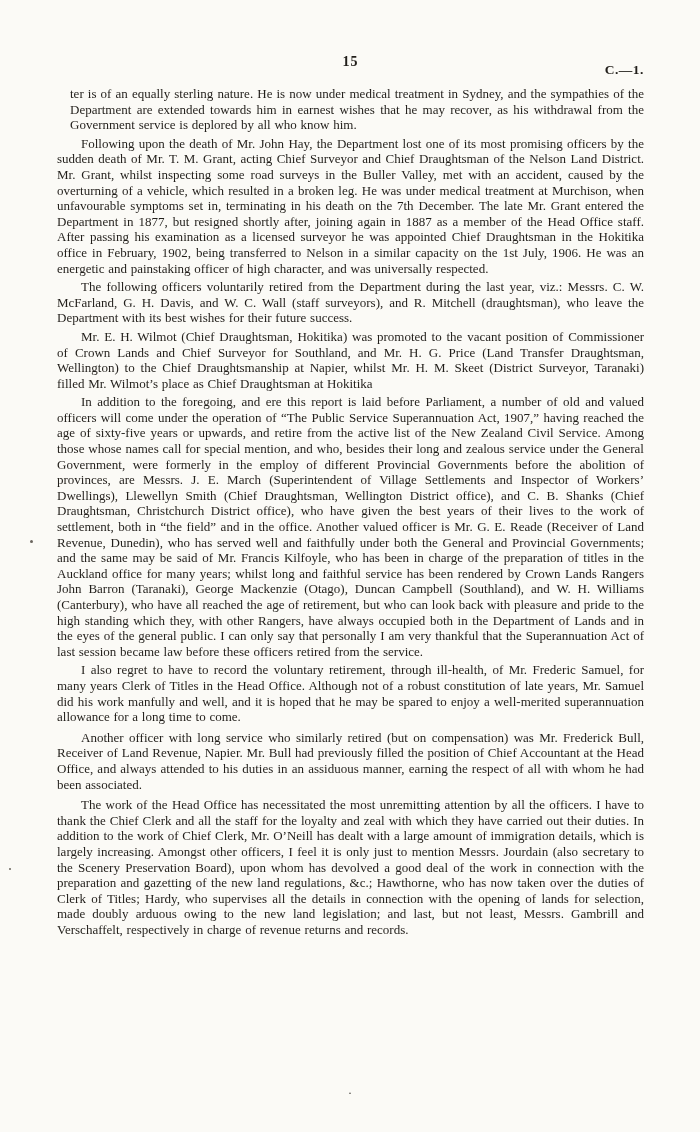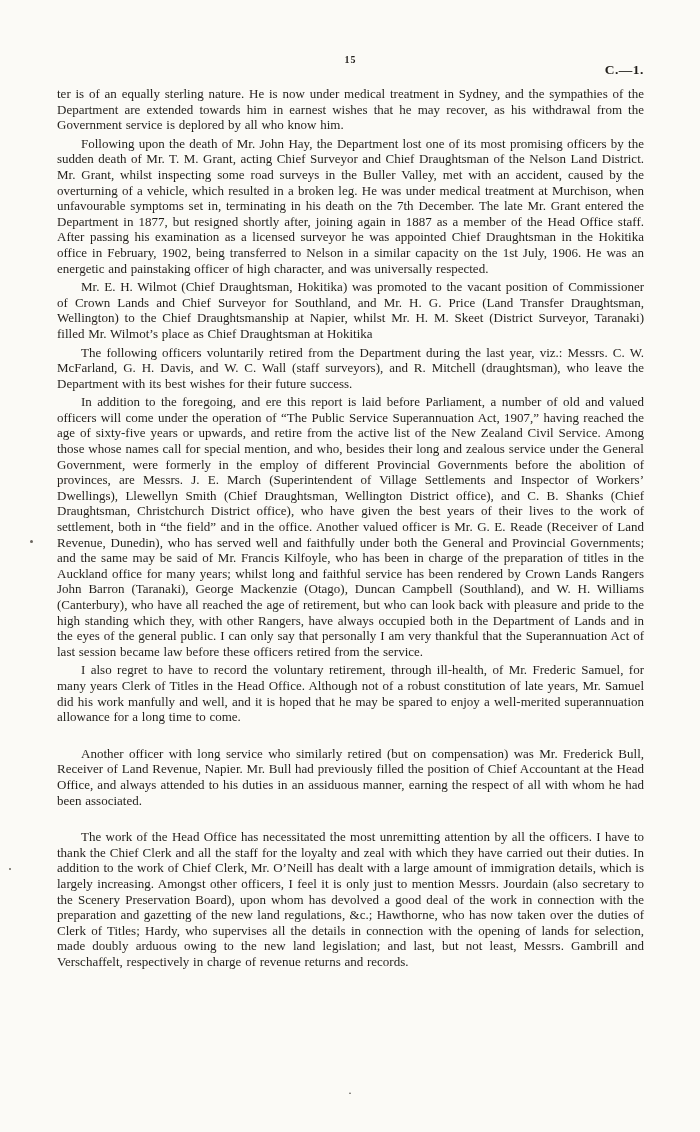--- a/index.html
+++ b/index.html
@@ -20,43 +20,43 @@
   }
   .page-header {
     position: relative;
     height: 20px;
     margin-bottom: 12px;
   }
   .page-number {
     position: absolute;
     left: 0; right: 0;
     text-align: center;
-    font-size: 10px;
+    font-size: 14px;
     font-weight: bold;
     letter-spacing: 1px;
   }
   .doc-ref {
     position: absolute;
     right: 0; top: 8px;
     font-size: 13.5px;
     font-weight: bold;
     letter-spacing: 0.5px;
   }
   .body-text {
     font-size: 13px;
     line-height: 15.6px;
     text-align: justify;
     word-spacing: 0.5px;
   }
   .body-text p {
     margin: 0 0 3px 0;
     text-indent: 24px;
   }
-  .body-text p.no-indent { text-indent: 0; }
-  .body-text p.gap { margin-top: 21px; }
+  .body-text p.no-indent { text-indent: 0; margin-left: 13px; }
+  .body-text p.gap { margin-top: 5px; }
   .footer-mark {
     position: absolute;
     left: 0; right: 0;
     bottom: 34px;
     text-align: center;
     font-size: 12px;
     color: #3a3732;
   }
   .speck {
     position: absolute;
@@ -70,22 +70,22 @@
 <div class="page">
 
   <div class="page-header">
     <span class="page-number">15</span>
     <span class="doc-ref">C.—1.</span>
   </div>
 
   <div class="body-text">
     <p class="no-indent">ter is of an equally sterling nature.  He is now under medical treatment in Sydney, and the sympathies of the Department are extended towards him in earnest wishes that he may recover, as his withdrawal from the Government service is deplored by all who know him.</p>
     <p>Following upon the death of Mr. John Hay, the Department lost one of its most promising officers by the sudden death of Mr. T. M. Grant, acting Chief Surveyor and Chief Draughtsman of the Nelson Land District.  Mr. Grant, whilst inspecting some road surveys in the Buller Valley, met with an accident, caused by the overturning of a vehicle, which resulted in a broken leg.  He was under medical treatment at Murchison, when unfavourable symptoms set in, terminating in his death on the 7th December.  The late Mr. Grant entered the Department in 1877, but resigned shortly after, joining again in 1887 as a member of the Head Office staff.  After passing his examination as a licensed surveyor he was appointed Chief Draughtsman in the Hokitika office in February, 1902, being transferred to Nelson in a similar capacity on the 1st July, 1906.  He was an energetic and painstaking officer of high character, and was universally respected.</p>
+    <p>The following officers voluntarily retired from the Department during the last year, viz.: Messrs. C. W. McFarland, G. H. Davis, and W. C. Wall (staff surveyors), and R. Mitchell (draughtsman), who leave the Department with its best wishes for their future success.</p>
     <p>Mr. E. H. Wilmot (Chief Draughtsman, Hokitika) was promoted to the vacant position of Commissioner of Crown Lands and Chief Surveyor for Southland, and Mr. H. G. Price (Land Transfer Draughtsman, Wellington) to the Chief Draughtsmanship at Napier, whilst Mr. H. M. Skeet (District Surveyor, Taranaki) filled Mr. Wilmot’s place as Chief Draughtsman at Hokitika</p>
-    <p>The following officers voluntarily retired from the Department during the last year, viz.: Messrs. C. W. McFarland, G. H. Davis, and W. C. Wall (staff surveyors), and R. Mitchell (draughtsman), who leave the Department with its best wishes for their future success.</p>
     <p>In addition to the foregoing, and ere this report is laid before Parliament, a number of old and valued officers will come under the operation of “The Public Service Superannuation Act, 1907,” having reached the age of sixty-five years or upwards, and retire from the active list of the New Zealand Civil Service.  Among those whose names call for special mention, and who, besides their long and zealous service under the General Government, were formerly in the employ of different Provincial Governments before the abolition of provinces, are Messrs. J. E. March (Superintendent of Village Settlements and Inspector of Workers’ Dwellings), Llewellyn Smith (Chief Draughtsman, Wellington District office), and C. B. Shanks (Chief Draughtsman, Christchurch District office), who have given the best years of their lives to the work of settlement, both in “the field” and in the office.  Another valued officer is Mr. G. E. Reade (Receiver of Land Revenue, Dunedin), who has served well and faithfully under both the General and Provincial Governments; and the same may be said of Mr. Francis Kilfoyle, who has been in charge of the preparation of titles in the Auckland office for many years; whilst long and faithful service has been rendered by Crown Lands Rangers John Barron (Taranaki), George Mackenzie (Otago), Duncan Campbell (Southland), and W. H. Williams (Canterbury), who have all reached the age of retirement, but who can look back with pleasure and pride to the high standing which they, with other Rangers, have always occupied both in the Department of Lands and in the eyes of the general public.  I can only say that personally I am very thankful that the Superannuation Act of last session became law before these officers retired from the service.</p>
     <p>I also regret to have to record the voluntary retirement, through ill-health, of Mr. Frederic Samuel, for many years Clerk of Titles in the Head Office.  Although not of a robust constitution of late years, Mr. Samuel did his work manfully and well, and it is hoped that he may be spared to enjoy a well-merited superannuation allowance for a long time to come.</p>
     <p class="gap">Another officer with long service who similarly retired (but on compensation) was Mr. Frederick Bull, Receiver of Land Revenue, Napier.  Mr. Bull had previously filled the position of Chief Accountant at the Head Office, and always attended to his duties in an assiduous manner, earning the respect of all with whom he had been associated.</p>
     <p class="gap">The work of the Head Office has necessitated the most unremitting attention by all the officers. I have to thank the Chief Clerk and all the staff for the loyalty and zeal with which they have carried out their duties.  In addition to the work of Chief Clerk, Mr. O’Neill has dealt with a large amount of immigration details, which is largely increasing.  Amongst other officers, I feel it is only just to mention Messrs. Jourdain (also secretary to the Scenery Preservation Board), upon whom has devolved a good deal of the work in connection with the preparation and gazetting of the new land regulations, &amp;c.; Hawthorne, who has now taken over the duties of Clerk of Titles; Hardy, who supervises all the details in connection with the opening of lands for selection, made doubly arduous owing to the new land legislation; and last, but not least, Messrs. Gambrill and Verschaffelt, respectively in charge of revenue returns and records.</p>
   </div>
 
 </div>
 
 <div class="footer-mark">.</div>
 

